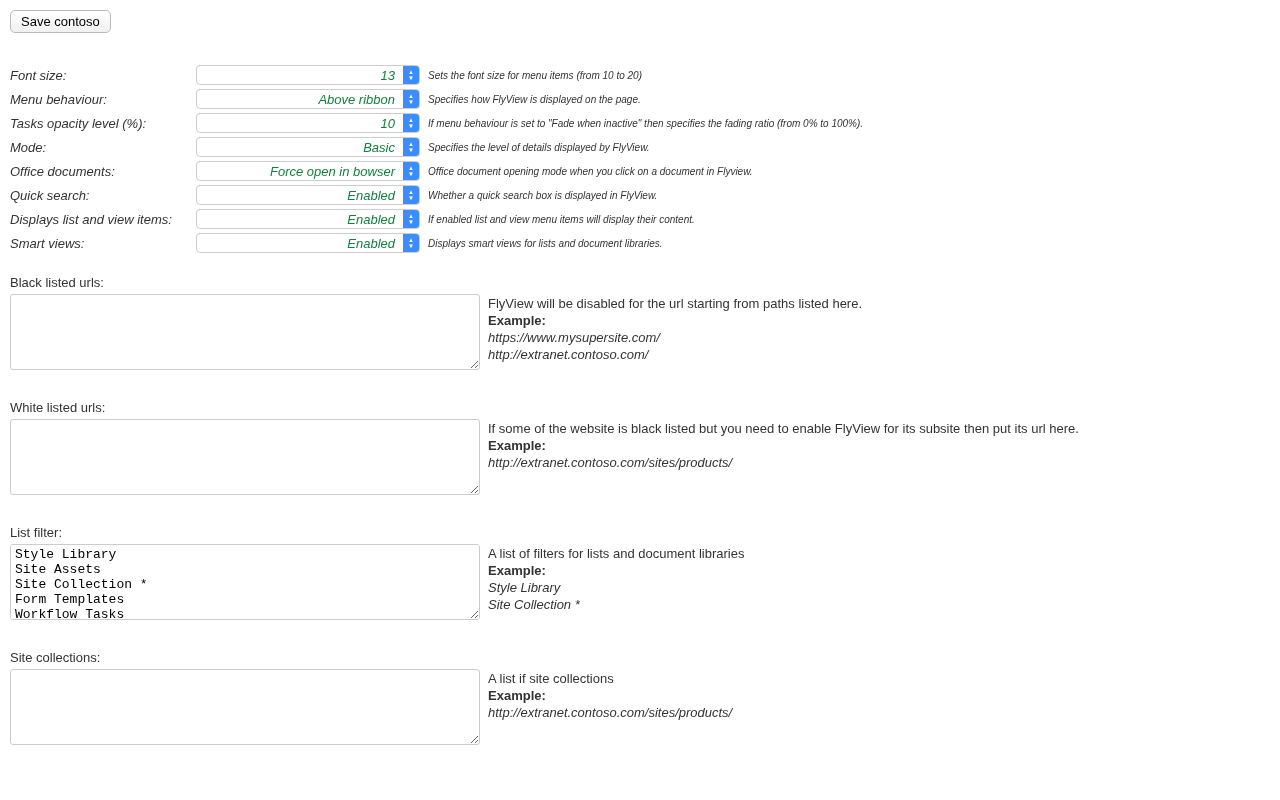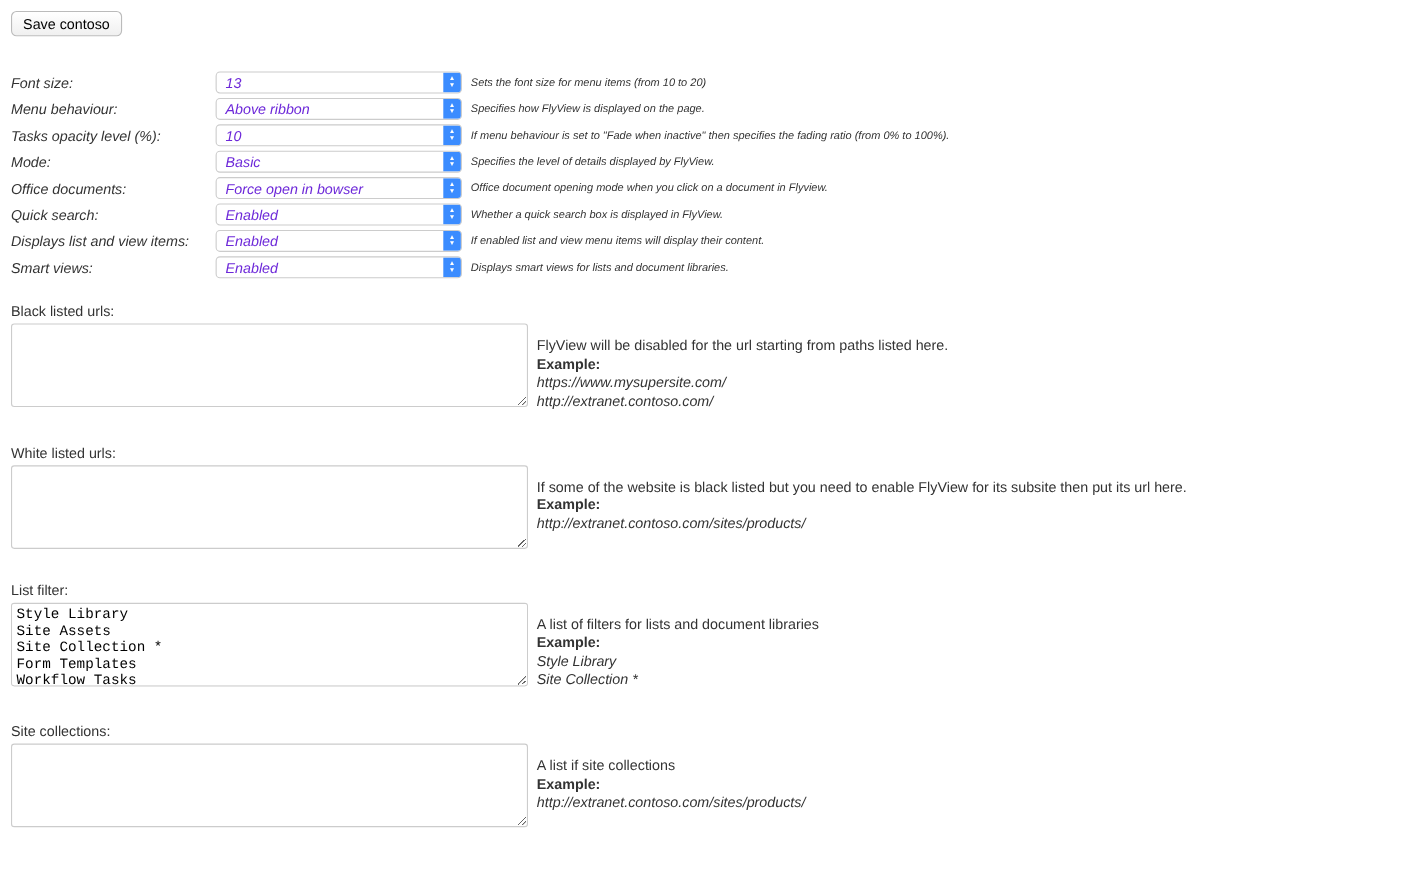--- a/index.html
+++ b/index.html
@@ -41,23 +41,23 @@
       border-radius: 4px;
       overflow: hidden;
       background: #fff;
       height: 20px;
       box-sizing: border-box;
     }
     .select-wrap .value {
       flex: 1;
       padding: 1px 8px;
       font-size: 13px;
-      color: #6d28d9;
+      color: #15803d;
       line-height: 18px;
-      text-align: left;
+      text-align: right;
     }
     .select-wrap .caret {
       width: 16px;
       background: #3b8cff;
       color: #fff;
       display: flex;
       flex-direction: column;
       align-items: center;
       justify-content: center;
       font-size: 8px;
@@ -97,21 +97,21 @@
       font-size: 13px;
       font-family: Arial, Helvetica, sans-serif;
       resize: both;
       margin-right: 8px;
     }
     textarea.mono {
       font-family: "Courier New", monospace;
       white-space: pre;
     }
     .side-desc {
-      margin-top: 12px;
+      margin-top: 2px;
       font-size: 13px;
       color: #333;
       line-height: 1.3;
     }
     .side-desc .example-label {
       font-weight: bold;
     }
     .side-desc .example-text {
       font-style: italic;
     }

